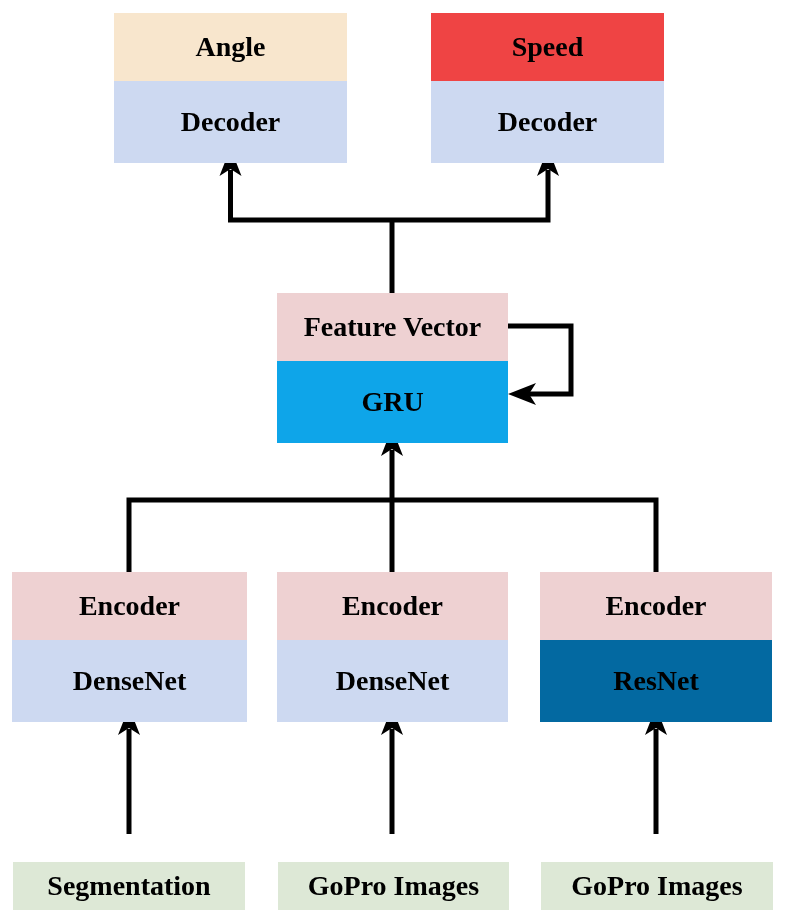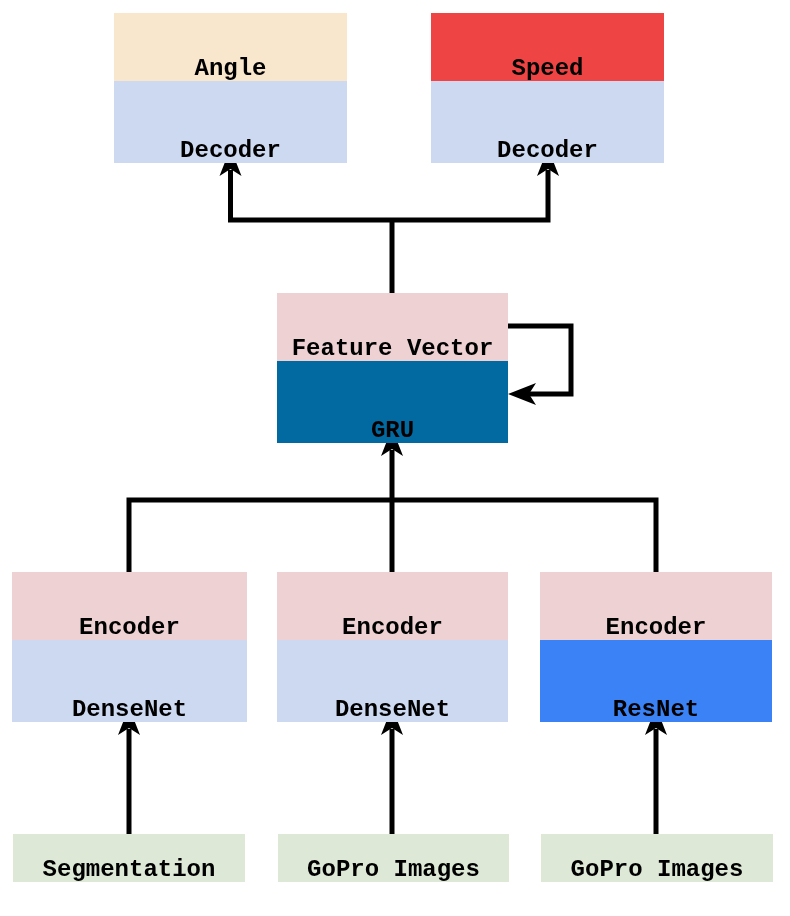--- a/index.html
+++ b/index.html
@@ -22,30 +22,29 @@
     top: 0;
     pointer-events: none;
   }
   .node {
     position: absolute;
     display: flex;
     flex-direction: column;
   }
   .row {
     display: flex;
-    align-items: flex-end;
+    align-items: center;
     justify-content: center;
     font-weight: bold;
-    font-size: 24px;
+    font-size: 28px;
     line-height: 1;
-    font-family: Liberation Mono, monospace;
   }
   .row.top-row    { height: 68px; }
   .row.bottom-row { height: 82px; }
-  .row.single-row { height: 48px; }
+  .row.single-row { height: 48px; margin-top: 28px; }
   .arrow-line { fill: none; stroke-width: 5; stroke-linejoin: miter; }
   .arrow-head { stroke: none; }
 </style>
 </head>
 <body>
 
 <div class="canvas">
 
   <svg class="arrows" width="790" height="916">
     <g stroke="#000000">
@@ -86,21 +85,21 @@
     </div>
     <div class="row bottom-row" style="background: rgb(205, 217, 241);">
       <span>Decoder</span>
     </div>
   </div>
 
   <div class="node" style="left:277px; top:293px; width:231px;">
     <div class="row top-row" style="background: rgb(238, 209, 210);">
       <span>Feature Vector</span>
     </div>
-    <div class="row bottom-row" style="background: #0369a1;">
+    <div class="row bottom-row" style="background: #0ea5e9;">
       <span>GRU</span>
     </div>
   </div>
 
   <div class="node" style="left:12px; top:572px; width:235px;">
     <div class="row top-row" style="background: rgb(238, 209, 210);">
       <span>Encoder</span>
     </div>
     <div class="row bottom-row" style="background: rgb(205, 217, 241);">
       <span>DenseNet</span>
@@ -113,21 +112,21 @@
     </div>
     <div class="row bottom-row" style="background: rgb(205, 217, 241);">
       <span>DenseNet</span>
     </div>
   </div>
 
   <div class="node" style="left:540px; top:572px; width:232px;">
     <div class="row top-row" style="background: rgb(238, 209, 210);">
       <span>Encoder</span>
     </div>
-    <div class="row bottom-row" style="background: #3b82f6;">
+    <div class="row bottom-row" style="background: #0369a1;">
       <span>ResNet</span>
     </div>
   </div>
 
   <div class="node" style="left:13px; top:834px; width:232px;">
     <div class="row single-row" style="background: rgb(221, 232, 214);">
       <span>Segmentation</span>
     </div>
   </div>
 

